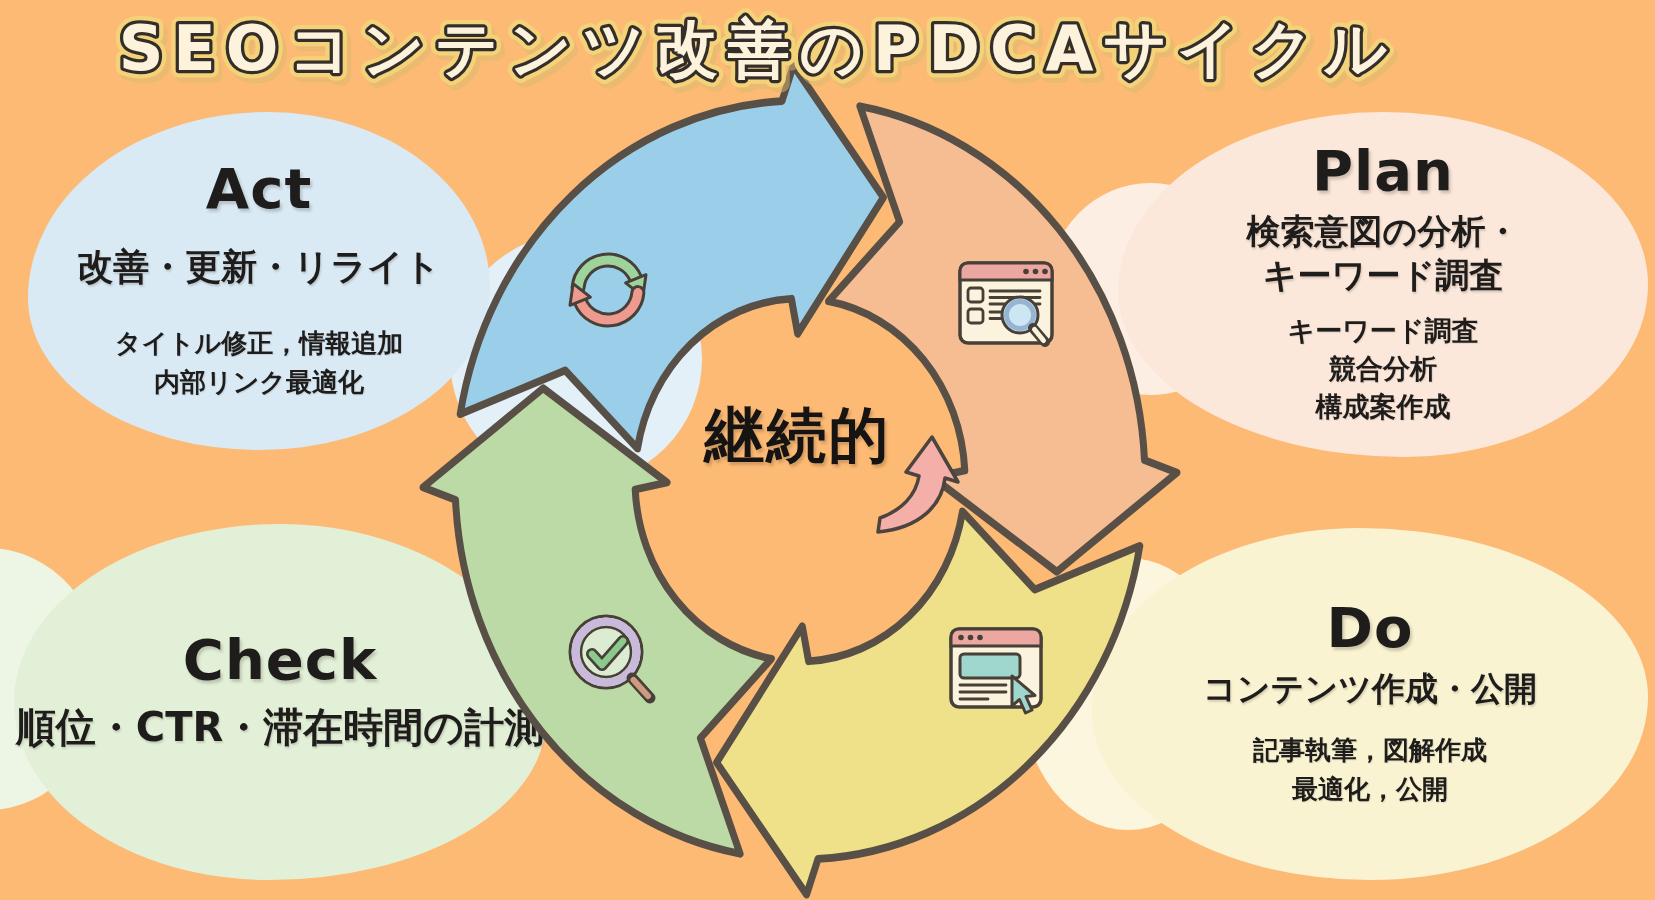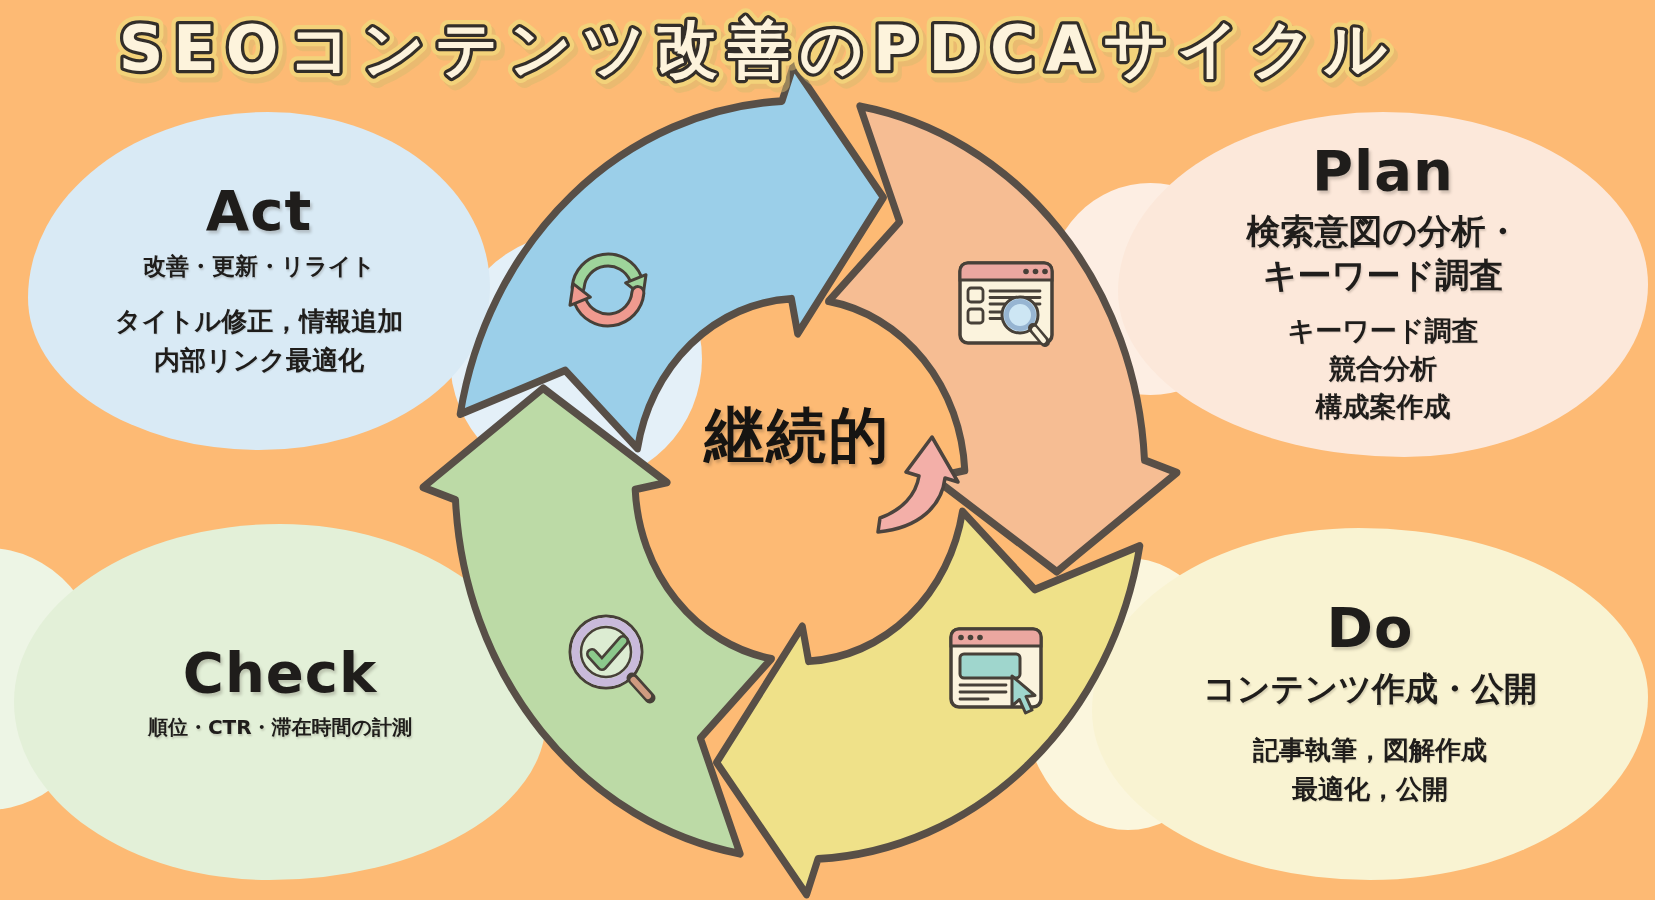--- a/index.html
+++ b/index.html
@@ -28,40 +28,40 @@
   #soft-check { left:-128px; top:548px; width:232px; height:262px; background:#edf5e5; }
   #soft-do    { left:1022px; top:558px; width:212px; height:272px; background:#fbf6dd; }
 
   
   .blob {
     position:absolute; z-index:2;
     display:flex; flex-direction:column; align-items:center; justify-content:center;
     text-align:center; color:#1f1d1b;
   }
   #blob-act   { left:28px;   top:112px; width:462px; height:338px; background:#d9eaf5;
-                border-radius:52% 48% 50% 50% / 55% 52% 48% 45%; }
+                border-radius:52% 48% 50% 50% / 55% 52% 48% 45%;gap:13px; }
   #blob-plan  { left:1118px; top:112px; width:530px; height:345px; background:#fce8da;
                 border-radius:50% 50% 46% 54% / 52% 50% 50% 48%; }
   #blob-check { left:14px;   top:524px; width:532px; height:356px; background:#e3f0d8;
                 border-radius:50% 50% 52% 48% / 50% 55% 45% 50%; }
   #blob-do    { left:1092px; top:528px; width:556px; height:352px; background:#f9f3d2;
                 border-radius:48% 52% 50% 50% / 52% 48% 52% 48%; }
 
   .q-label    { font-size:56px; font-weight:800; line-height:1.05; margin-bottom:12px;
                 letter-spacing:1px; text-shadow:2px 3px 3px rgba(50,40,30,.22); }
-  .q-subtitle { font-size:23px; font-weight:800; line-height:1.3; margin-bottom:20px;
+  .q-subtitle { font-size:36px; font-weight:800; line-height:1.3; margin-bottom:20px;
                 text-shadow:1px 2px 2px rgba(50,40,30,.18); }
   .q-details  { font-size:26px; font-weight:700; line-height:1.5;
                 text-shadow:1px 1px 1px rgba(50,40,30,.12); }
   #blob-plan .q-label    { margin-bottom:8px; }
   #blob-plan .q-subtitle { font-size:34px; margin-bottom:14px; }
   #blob-plan .q-details  { font-size:27px; line-height:1.42; }
   #blob-do   .q-subtitle { font-size:33px; }
   #blob-do   .q-label    { margin-bottom:10px; }
-  #blob-check .q-subtitle{ font-size:20px; }
+  #blob-check .q-subtitle{ font-size:40px; }
 
   
   .center-label {
     position:absolute; left:620px; top:396px; width:355px; z-index:4;
     text-align:center; font-size:60px; font-weight:800; line-height:1.32;
     letter-spacing:2px; color:#161412;
     text-shadow:2px 3px 3px rgba(50,40,30,.22);
   }
 
   

